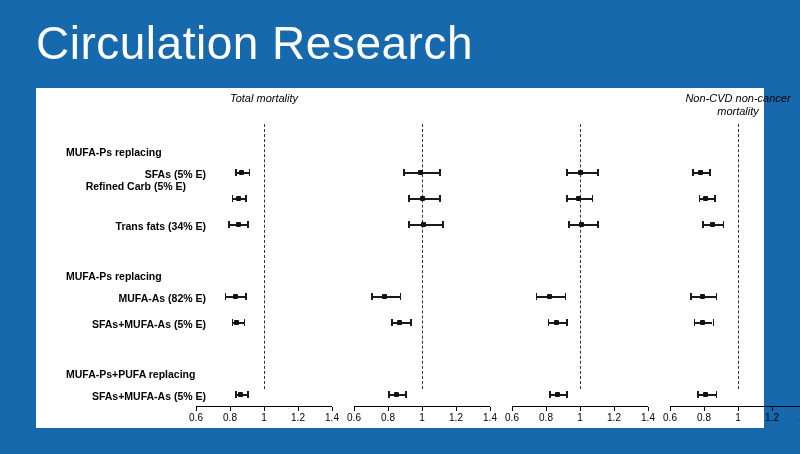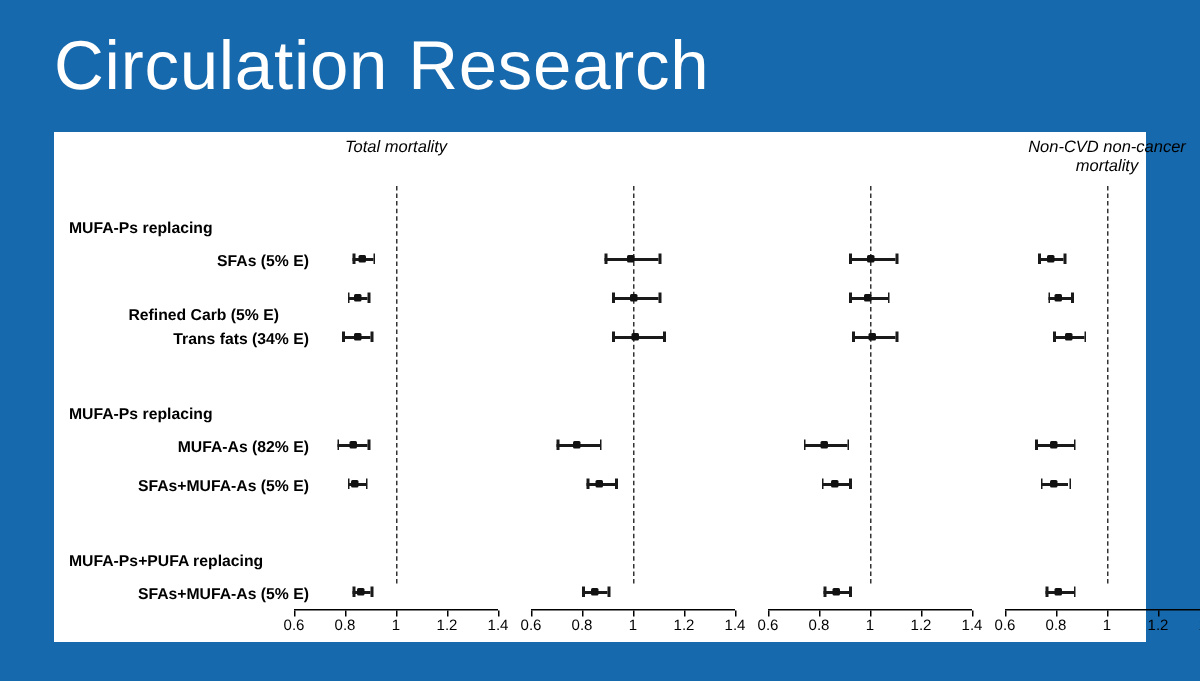--- a/index.html
+++ b/index.html
@@ -44,20 +44,21 @@
     color: #000;
     font-family: "Liberation Sans", sans-serif;
     line-height: 13px;
   }
   .group-label {
     position: absolute;
     font-size: 10.5px;
     font-weight: bold;
     color: #000;
     white-space: nowrap;
+    margin-left: 20px;
   }
   .row-label {
     position: absolute;
     font-size: 10.5px;
     font-weight: bold;
     color: #000;
     white-space: nowrap;
     text-align: right;
     padding-left: 24px;
   }
@@ -117,21 +118,21 @@
 <div id="journal-title">Circulation Research</div>
 
 <div id="figure-panel">
   <div class="panel-inner" id="panel-inner">
       <div class="col-header" style="left: 160px; top: 4px; width: 136px;">Total mortality</div>
       <div class="col-header" style="left: 634px; top: 4px; width: 136px;">Non-CVD non-cancer mortality</div>
       <div class="group-label" style="left: 10px; top: 58px;">MUFA-Ps replacing</div>
       <div class="group-label" style="left: 10px; top: 182px;">MUFA-Ps replacing</div>
       <div class="group-label" style="left: 10px; top: 280px;">MUFA-Ps+PUFA replacing</div>
       <div class="row-label" style="left: 0px; width: 146px; top: 80px;">SFAs (5% E)</div>
-      <div class="row-label" style="left: 0px; width: 126px; top: 116px;">Refined Carb (5% E)</div>
+      <div class="row-label" style="left: 0px; width: 126px; top: 92px;">Refined Carb (5% E)</div>
       <div class="row-label" style="left: 0px; width: 146px; top: 132px;">Trans fats (34% E)</div>
       <div class="row-label" style="left: 0px; width: 146px; top: 204px;">MUFA-As (82% E)</div>
       <div class="row-label" style="left: 0px; width: 146px; top: 230px;">SFAs+MUFA-As (5% E)</div>
       <div class="row-label" style="left: 0px; width: 146px; top: 302px;">SFAs+MUFA-As (5% E)</div>
       <div class="plot" style="left: 160px; width: 136px;">
         <div class="refline" style="left: 68px;"></div>
         <div class="ci" style="left: 39.1px; width: 13.6px; top: 48px;"></div>
         <div class="cap" style="left: 39.1px; top: 45px;"></div>
         <div class="cap" style="left: 52.7px; top: 45px;"></div>
         <div class="pt" style="left: 43.4px; top: 46px;"></div>

